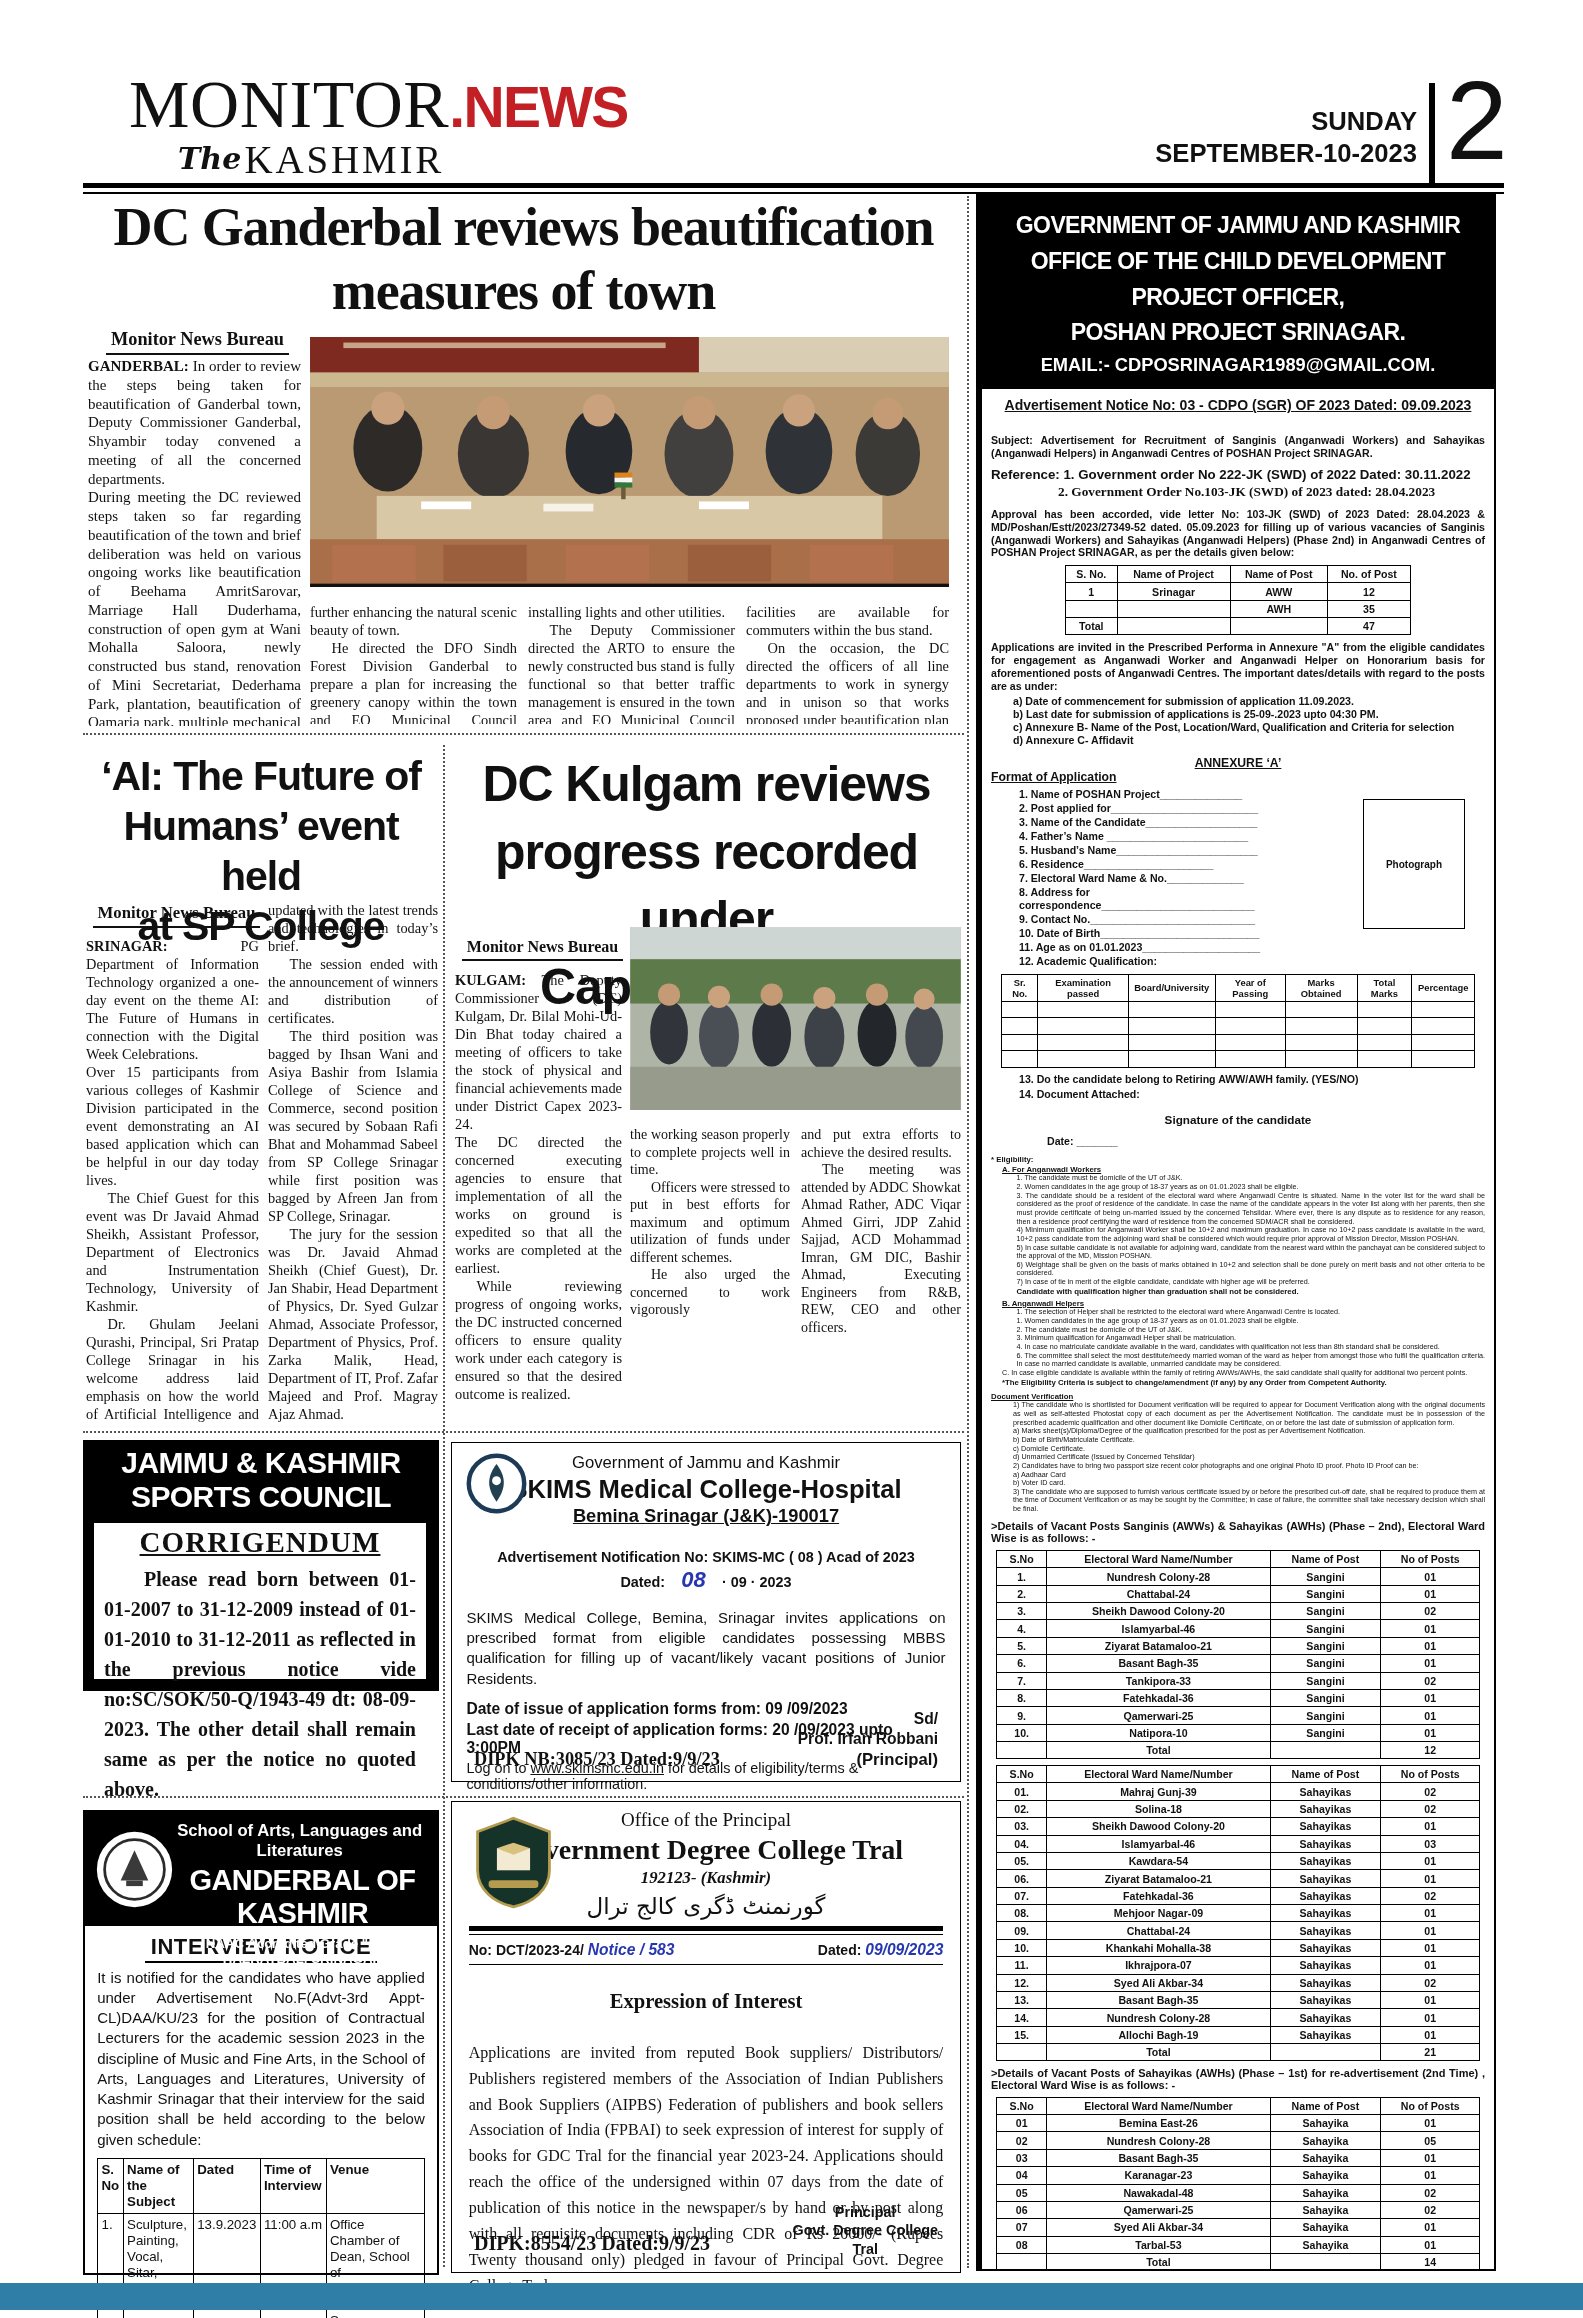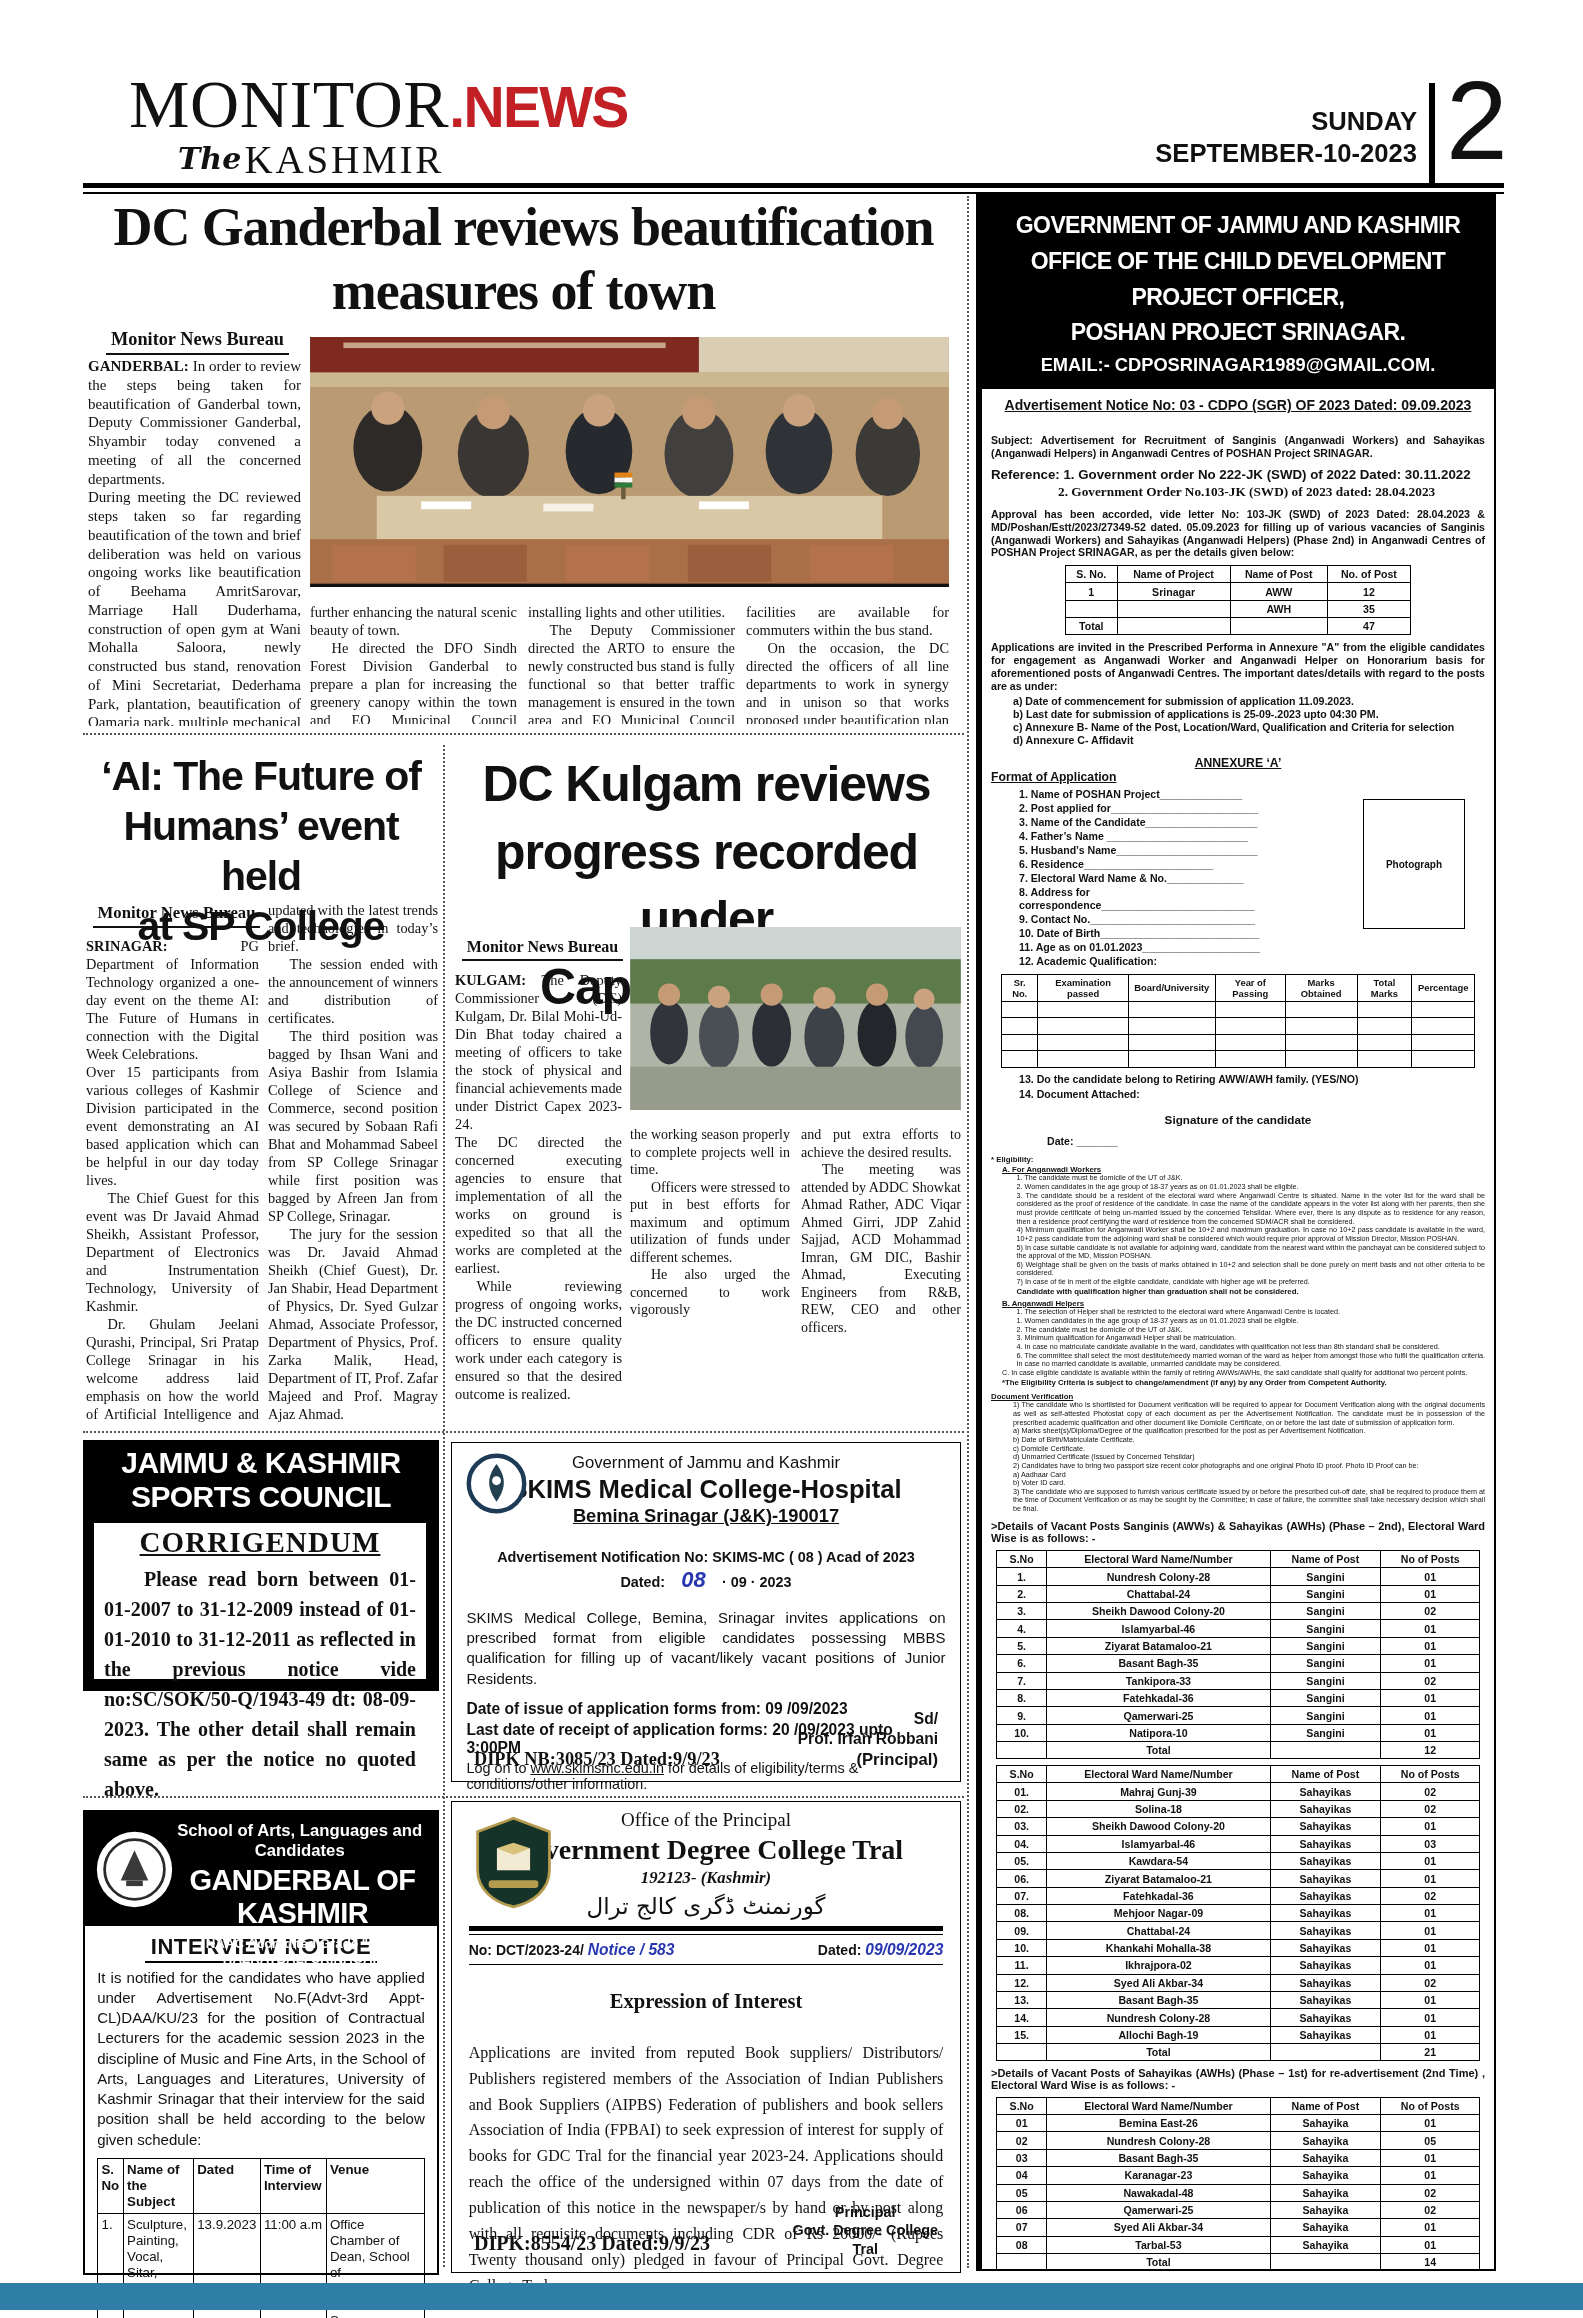--- a/index.html
+++ b/index.html
@@ -271,21 +271,21 @@
   </div>
 
   <div class="abs notice-box" style="left:83px;top:1810px;width:356px;height:465px;">
     <div style="background:#000;color:#fff;height:114px;position:relative;">
       <svg class="abs" style="left:7.8px;top:15.6px;" width="83" height="83" viewBox="0 0 150 150">
         <circle cx="75" cy="75" r="68" fill="#ffffff"></circle>
         <circle cx="75" cy="75" r="54" fill="none" stroke="#2b2b2b" stroke-width="5"></circle>
         <path d="M50 95 L75 40 L100 95 Z" fill="#3a3a3a"></path>
         <rect x="60" y="95" width="30" height="10" fill="#3a3a3a"></rect>
       </svg>
-      <div class="sans ctr bold" style="font-size:16.7px;padding:9px 5.6px 0 83px;">School of Arts, Languages and Candidates</div>
+      <div class="sans ctr bold" style="font-size:16.7px;padding:9px 5.6px 0 83px;">School of Arts, Languages and Literatures</div>
       <div class="sans ctr bold" style="font-size:29px;padding:3.3px 0 0 83px;letter-spacing:-0.6px;">GANDERBAL OF KASHMIR</div>
       <div class="sans ctr bold" style="font-size:13.3px;padding:5.6px 0 0 83px;">NAAC Accredited Grade "A+" | HAZRATBAL, SRINAGAR</div>
     </div>
     <div style="padding:7.8px 12.2px;">
       <div class="sans ctr bold" style="font-size:22px;letter-spacing:0.6px;"><span style="border-bottom:2.2px solid #000;padding:0 5.6px 2.2px;">INTERVIEW NOTICE</span></div>
       <div class="sans jus" style="font-size:15px;line-height:1.35;margin-top:7.8px;">It is notified for the candidates who have applied under Advertisement No.F(Advt-3rd Appt-CL)DAA/KU/23 for the position of Contractual Lecturers for the academic session 2023 in the discipline of Music and Fine Arts, in the School of Arts, Languages and Literatures, University of Kashmir Srinagar that their interview for the said position shall be held according to the  below given schedule:</div>
       <table class="uok-table" style="margin-top:7.8px;">
         <thead>
             <tr>
               <th>S. No</th>
@@ -650,21 +650,21 @@
             <td>01</td>
           </tr>
           <tr>
             <td>10.</td>
             <td>Khankahi Mohalla-38</td>
             <td>Sahayikas</td>
             <td>01</td>
           </tr>
           <tr>
             <td>11.</td>
-            <td>Ikhrajpora-02</td>
+            <td>Ikhrajpora-07</td>
             <td>Sahayikas</td>
             <td>01</td>
           </tr>
           <tr>
             <td>12.</td>
             <td>Syed Ali Akbar-34</td>
             <td>Sahayikas</td>
             <td>02</td>
           </tr>
           <tr>

